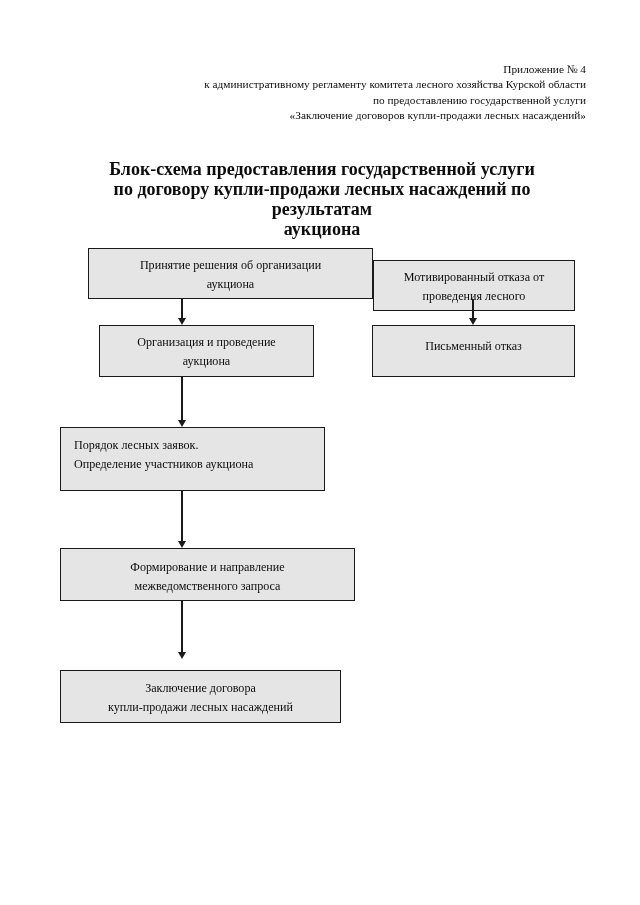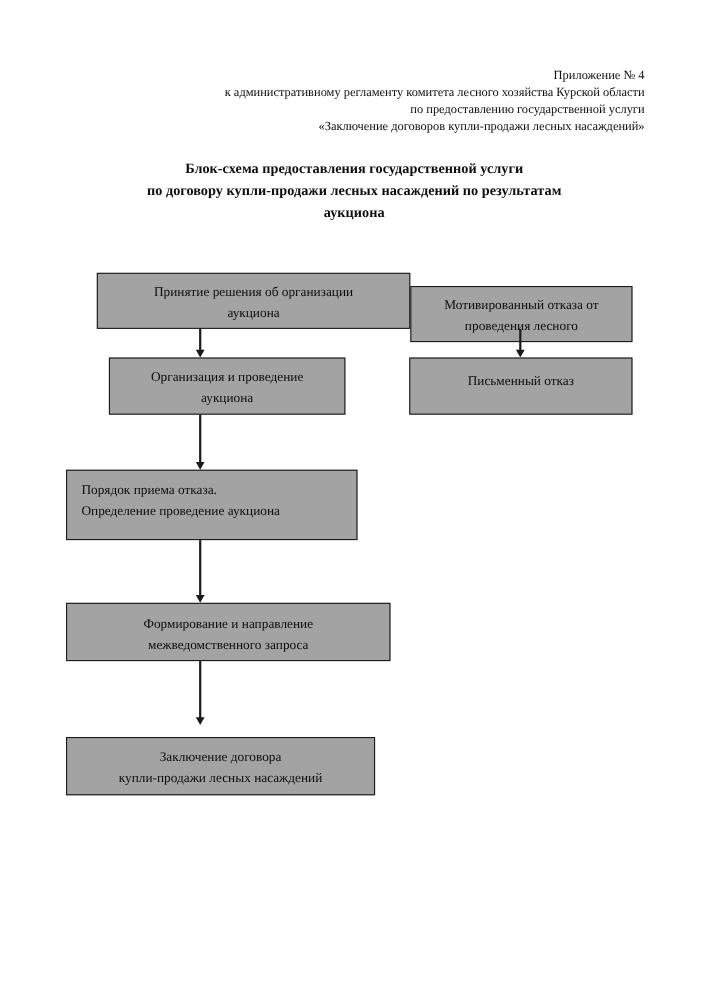--- a/index.html
+++ b/index.html
@@ -25,42 +25,42 @@
     text-align: right;
     font-size: 11.3px;
     line-height: 15.4px;
   }
   .header-line { display: block; white-space: nowrap; }
 
   
   .doc-title {
     position: absolute;
     left: 72px;
-    top: 143px;
+    top: 159px;
     width: 500px;
     text-align: center;
-    font-size: 13px;
+    font-size: 18px;
     font-weight: bold;
     line-height: 20px;
   }
   .title-line { display: block; }
 
   
   .flowchart {
     position: absolute;
     left: 0;
     top: 0;
     width: 640px;
     height: 905px;
   }
 
   .node {
     position: absolute;
     border: 1.4px solid #1a1a1a;
-    background: #a3a3a3;
+    background: #e5e5e5;
     box-sizing: border-box;
     display: flex;
     flex-direction: column;
     justify-content: flex-start;
     font-size: 12.1px;
     line-height: 18.5px;
   }
   .node .node-text {
     display: block;
     width: 100%;
@@ -190,22 +190,22 @@
   </div>
 
   <div class="node center-text node-written-refusal">
     <span class="node-text">Письменный отказ</span>
   </div>
 
   <div class="connector conn-2"></div>
   <div class="arrowhead arrow-2"></div>
 
   <div class="node left-text node-applications">
-    <span class="node-text">Порядок приема отказа.</span>
-    <span class="node-text">Определение проведение аукциона</span>
+    <span class="node-text">Порядок лесных заявок.</span>
+    <span class="node-text">Определение участников аукциона</span>
   </div>
 
   <div class="connector conn-3"></div>
   <div class="arrowhead arrow-3"></div>
 
   <div class="node center-text node-interagency">
     <span class="node-text">Формирование и направление</span>
     <span class="node-text">межведомственного запроса</span>
   </div>
 

